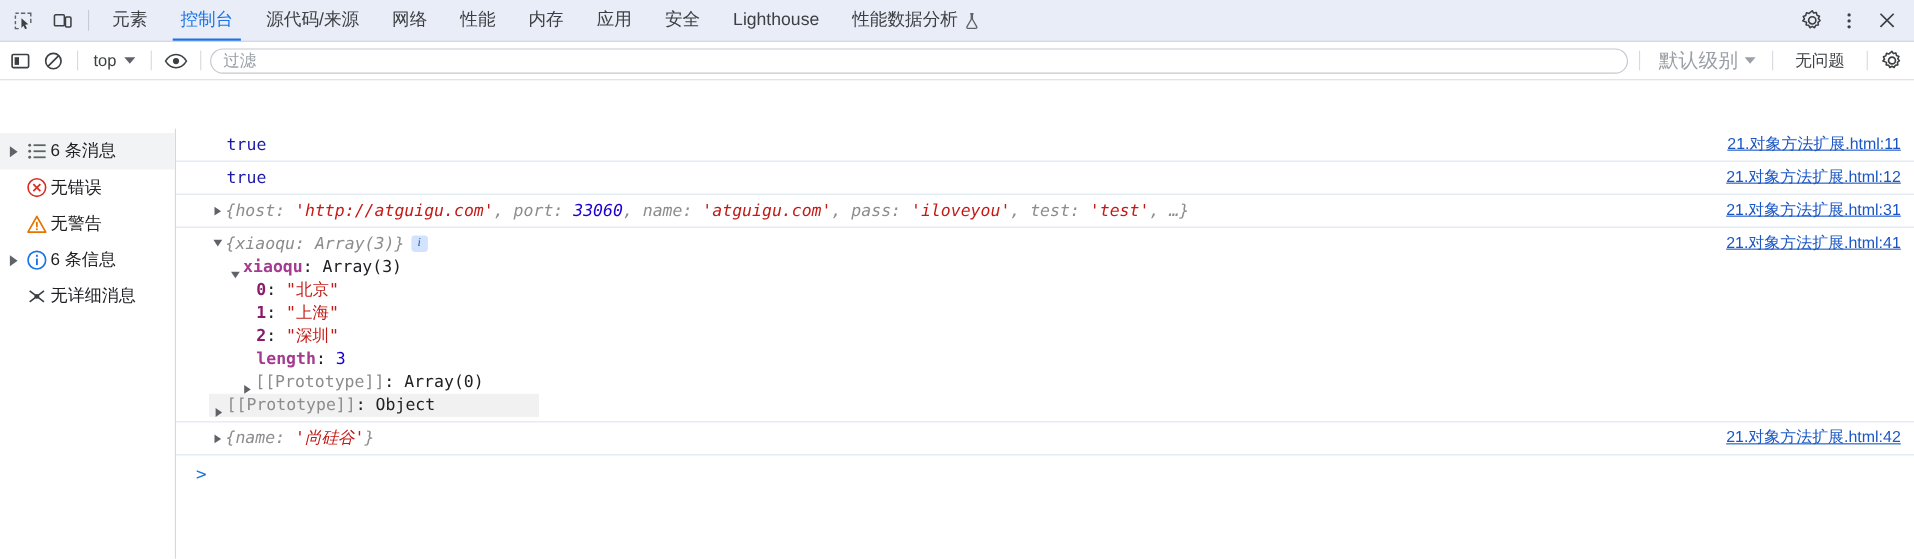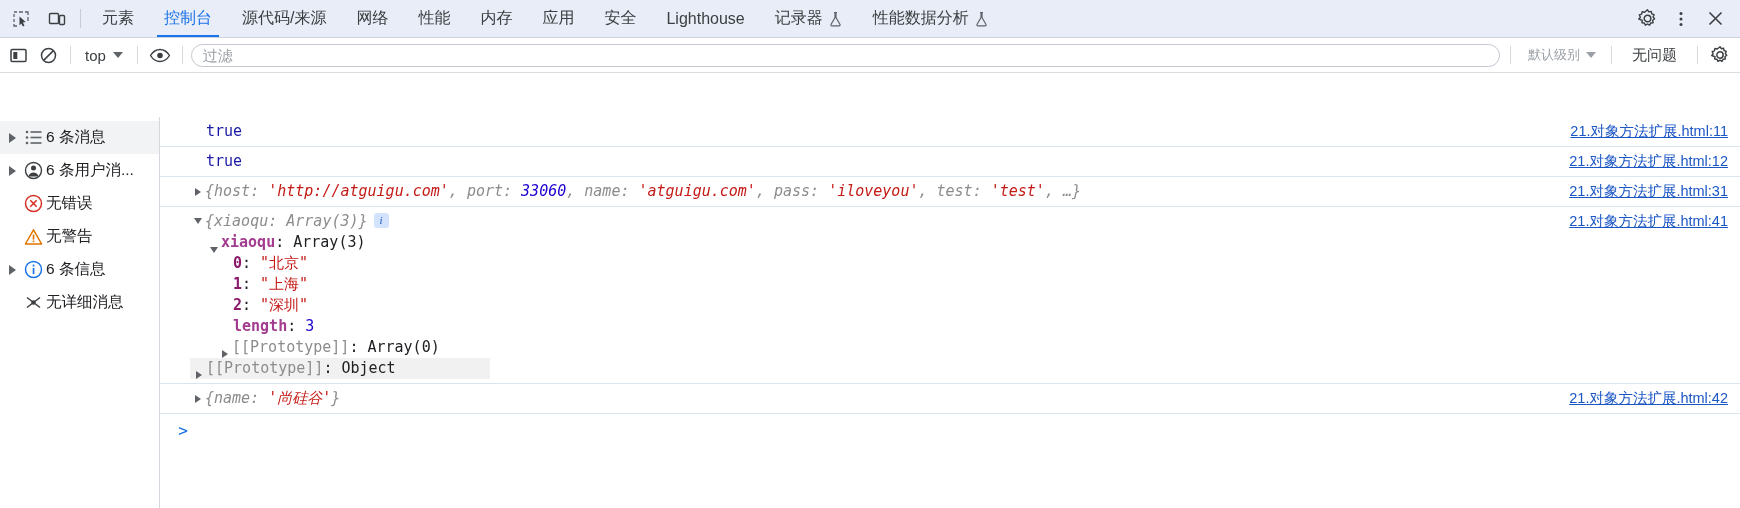--- a/index.html
+++ b/index.html
@@ -124,21 +124,21 @@
     font-size: 15px;
     color: #202124;
     font-family: "Liberation Sans", sans-serif;
     outline: none;
     background: #ffffff;
     min-width: 40px;
   }
   .filter-input::placeholder { color: #9aa0a6; }
   .levels {
     display: flex; align-items: center; gap: 6px;
-    font-size: 13px; color: #9aa0a6;
+    font-size: 18px; color: #9aa0a6;
     padding: 2px 7px;
     cursor: pointer;
     white-space: nowrap;
   }
   .levels .caret { border-top-color: #9aa0a6; }
   .issues {
     font-size: 15px;
     color: #3c4043;
     padding: 0 12px;
     cursor: pointer;
@@ -345,28 +345,20 @@
       <div class="tab">
           <span>应用</span>
         </div>
       <div class="tab">
           <span>安全</span>
         </div>
       <div class="tab">
           <span>Lighthouse</span>
         </div>
       <div class="tab">
-        <span>记录器</span>
-        <span class="flask">
-          <svg width="15" height="16" viewBox="0 0 15 16">
-              <path d="M6 1.5h3M7 1.5v5L3 13.5a.9.9 0 00.8 1.3h7.4a.9.9 0 00.8-1.3L8 6.5v-5" stroke="#5f6368" stroke-width="1.2" fill="none" stroke-linejoin="round"></path>
-            </svg>
-        </span>
-      </div>
-      <div class="tab">
         <span>性能数据分析</span>
         <span class="flask">
           <svg width="15" height="16" viewBox="0 0 15 16">
               <path d="M6 1.5h3M7 1.5v5L3 13.5a.9.9 0 00.8 1.3h7.4a.9.9 0 00.8-1.3L8 6.5v-5" stroke="#5f6368" stroke-width="1.2" fill="none" stroke-linejoin="round"></path>
             </svg>
         </span>
       </div>
     </div>
     <div class="tb-right">
       <div class="vsep" style="margin:9px 8px 9px 0;"></div>
@@ -448,33 +440,20 @@
               <rect x="5.5" y="1.2" width="11" height="1.6" fill="#5f6368"></rect>
             <circle cx="2" cy="7.5" r="1.3" fill="#5f6368"></circle>
               <rect x="5.5" y="6.7" width="11" height="1.6" fill="#5f6368"></rect>
             <circle cx="2" cy="13" r="1.3" fill="#5f6368"></circle>
               <rect x="5.5" y="12.2" width="11" height="1.6" fill="#5f6368"></rect>
           </svg>
         </span>
         <span class="side-label">6 条消息</span>
       </div>
 
-      <div class="side-item">
-        <span class="tri">
-            <span class="tri-g"></span>
-          </span>
-        <span class="side-ico">
-          <svg width="19" height="19" viewBox="0 0 19 19">
-            <circle cx="9.5" cy="9.5" r="8" stroke="#3c4043" stroke-width="1.4" fill="none"></circle>
-            <circle cx="9.5" cy="7" r="2.5" fill="#3c4043"></circle>
-            <path d="M4.3 15.6c.8-2.6 2.8-4 5.2-4s4.4 1.4 5.2 4" fill="#3c4043"></path>
-          </svg>
-        </span>
-        <span class="side-label">6 条用户消...</span>
-      </div>
 
       <div class="side-item">
         <span class="tri"></span>
         <span class="side-ico">
           <svg width="19" height="19" viewBox="0 0 19 19">
             <circle cx="9.5" cy="9.5" r="8" stroke="#d93025" stroke-width="1.5" fill="none"></circle>
             <path d="M6.3 6.3l6.4 6.4M12.7 6.3l-6.4 6.4" stroke="#d93025" stroke-width="1.6"></path>
           </svg>
         </span>
         <span class="side-label">无错误</span>

